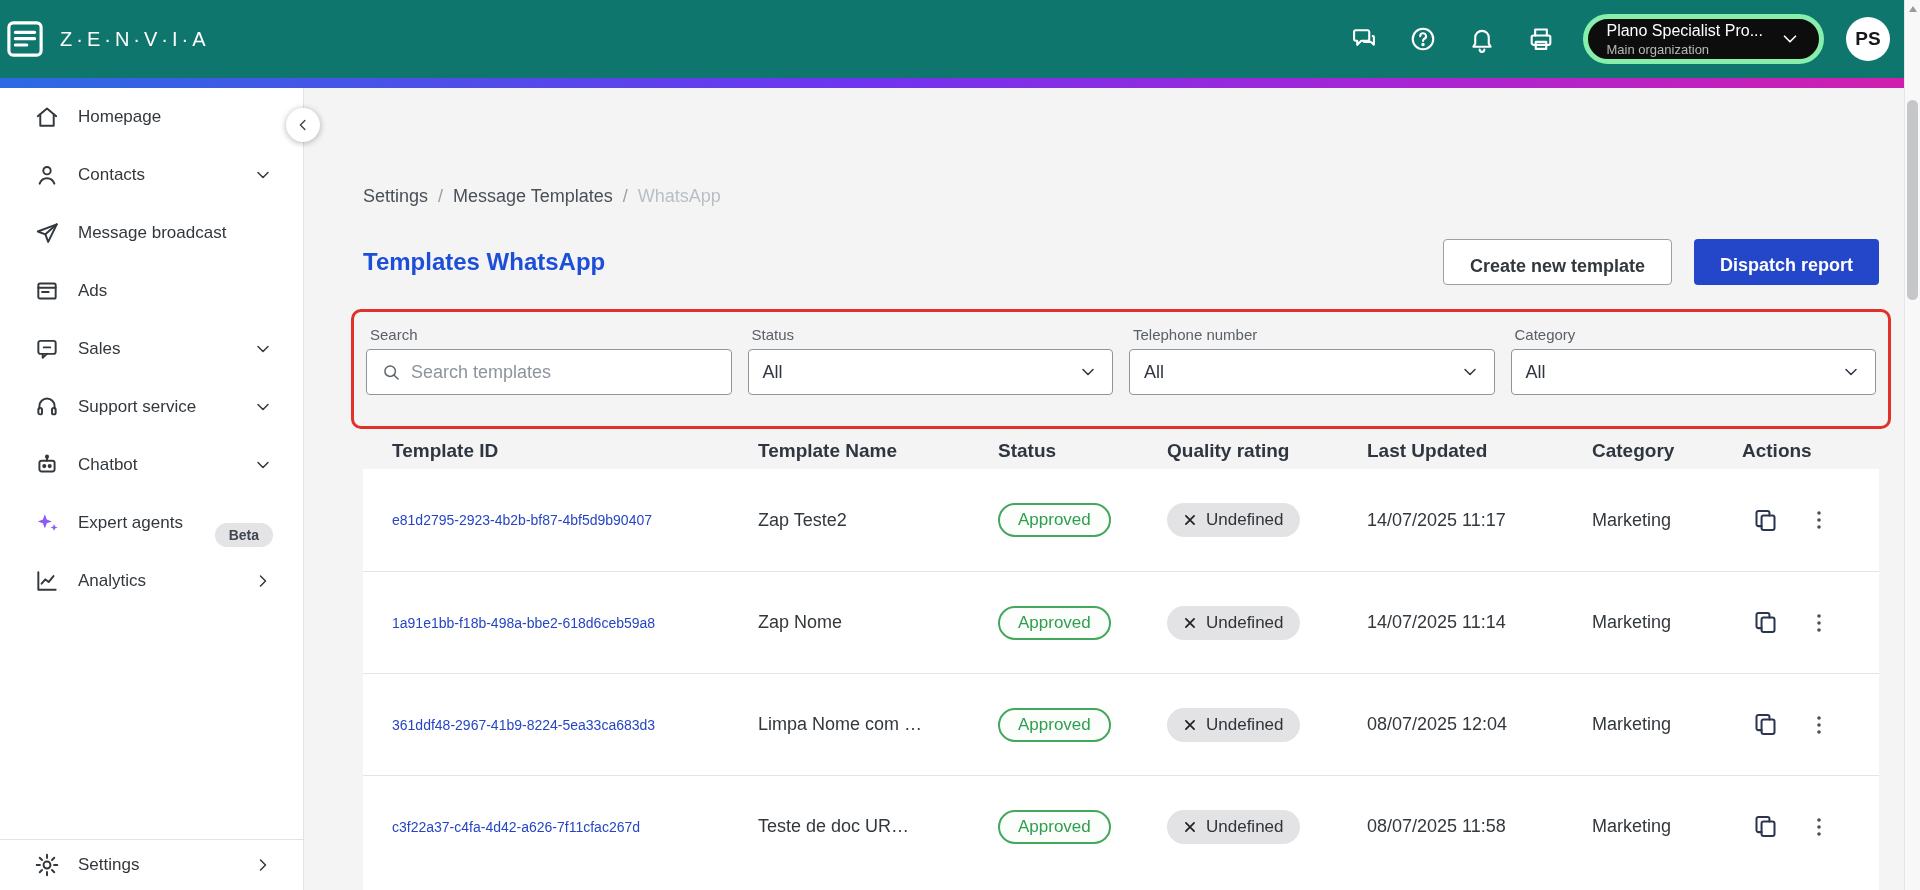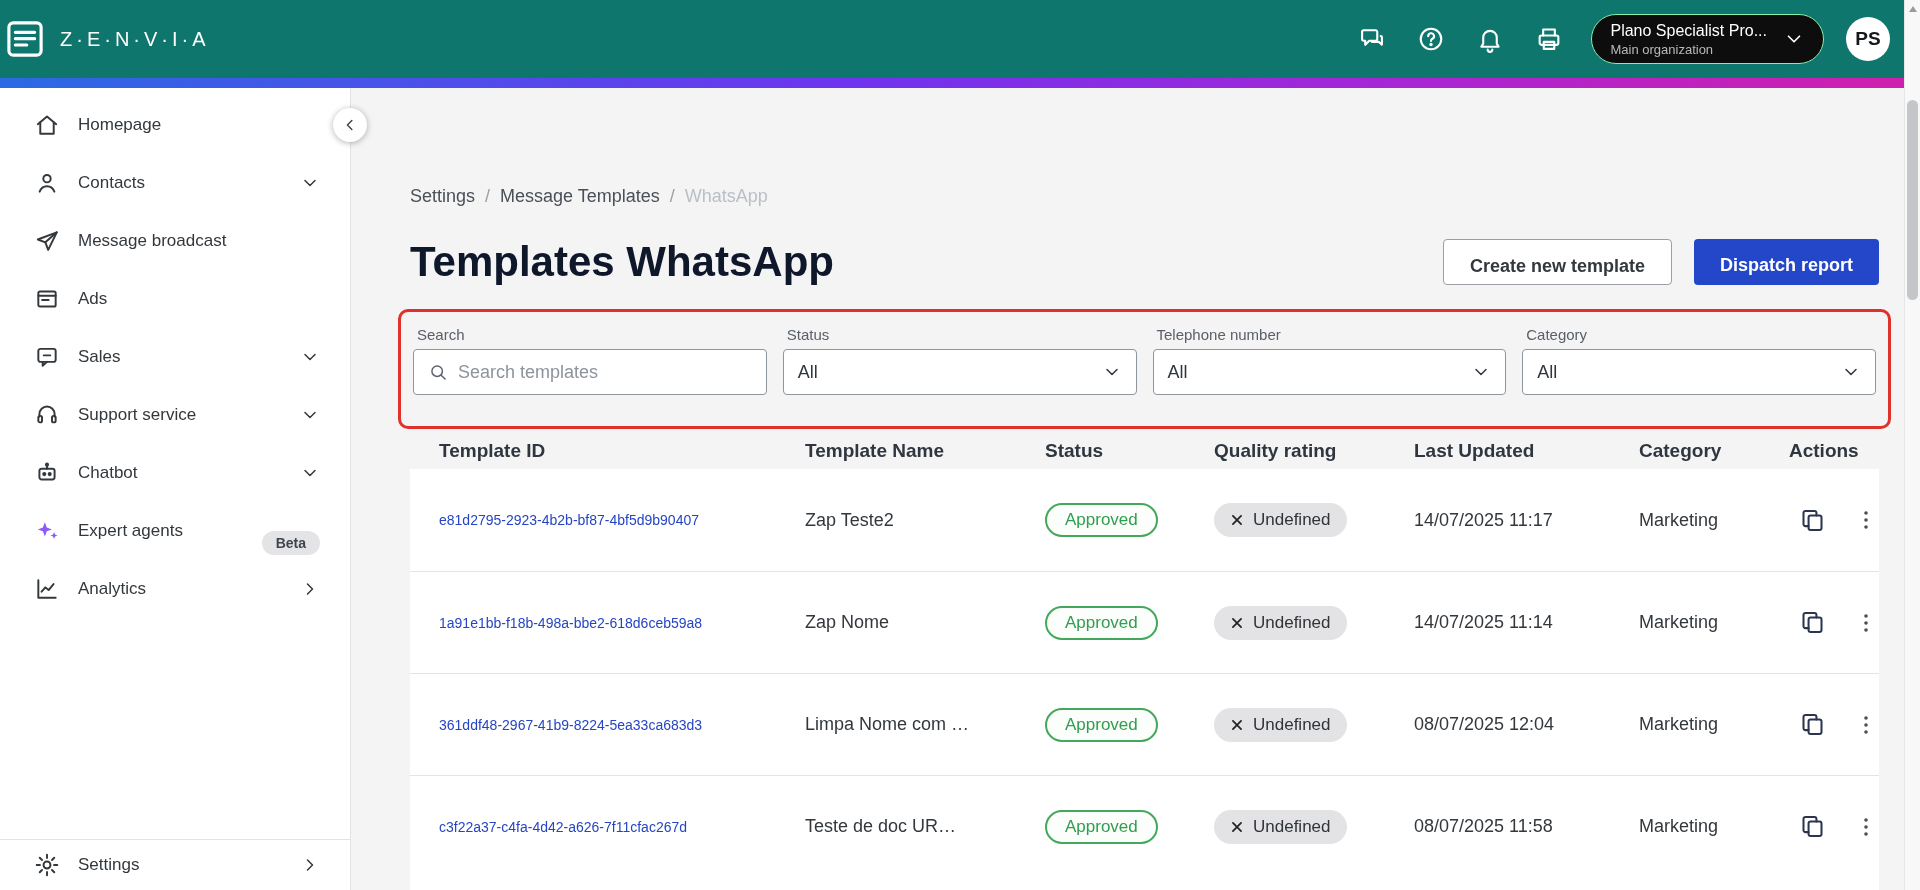--- a/index.html
+++ b/index.html
@@ -9,36 +9,36 @@
 
   
   .topbar { height:78px; background:#0f766e; display:flex; align-items:center;
     padding:0 14px 0 4px; width:1904px; }
   .brand { display:flex; align-items:center; gap:14px; }
   .brand-text { color:#fff; font-size:20px; letter-spacing:4px; font-weight:500; }
   .topbar-right { margin-left:auto; display:flex; align-items:center; }
   .tb-icons { display:flex; align-items:center; gap:31px; color:#fff; }
   .tb-icon { width:28px; height:28px; cursor:pointer; }
   .org-pill { margin-left:28px; display:flex; align-items:center; gap:16px;
-    border:1px solid #86efac; background:#0d0d0d; border-radius:26px;
+    border:5px solid #86efac; background:#0d0d0d; border-radius:26px;
     padding:7px 18px; height:50px; cursor:pointer; color:#fff; }
   .org-name { font-size:16px; }
   .org-sub { font-size:13px; color:#b9b9b9; margin-top:2px; }
   .avatar { margin-left:22px; width:44px; height:44px; border-radius:50%;
     background:#fff; color:#16181c; font-weight:700; font-size:19px;
     display:flex; align-items:center; justify-content:center; cursor:pointer; }
   .gradient-bar { height:10px; width:1904px;
     background:linear-gradient(90deg,#2b6ae3 0%,#6f34ef 45%,#a526d6 72%,#d01fae 100%); }
 
   
   .app-body { display:flex; height:802px; width:1904px; }
 
   
-  .sidebar { width:351px; background:#fff; border-right:1px solid #e3e3e6;
-    position:relative; display:flex; flex-direction:column; padding-top:8px; flex:none; }
+  .sidebar { width:304px; background:#fff; border-right:1px solid #e3e3e6;
+    position:relative; display:flex; flex-direction:column; flex:none; }
   .collapse-btn { position:absolute; right:-17px; top:20px; width:34px; height:34px;
     border-radius:50%; background:#fff; box-shadow:0 1px 6px rgba(0,0,0,.3);
     display:flex; align-items:center; justify-content:center; cursor:pointer; z-index:6; color:#3c4248; }
   .nav-item { height:58px; display:flex; align-items:center; padding:0 30px 0 34px;
     gap:18px; font-size:17px; color:#33383d; cursor:pointer; }
   .nav-icon { width:26px; height:26px; flex:none; color:#33383d; }
   .nav-icon.purple { color:#8b5cf6; }
   .nav-label { white-space:nowrap; }
   .chev { width:20px; height:20px; margin-left:auto; color:#33383d; flex:none; }
   .badge-beta { margin-left:auto; background:#e4e4e7; color:#3f4650; font-size:14px;
@@ -47,21 +47,21 @@
   .sidebar-footer .nav-item { height:50px; }
 
   
   .main { flex:1; padding:0 25px 0 59px; overflow:hidden; }
   .breadcrumb { margin-top:98px; display:flex; gap:10px; font-size:18px; color:#4a5058; }
   .crumb { cursor:pointer; }
   .crumb-sep { color:#9aa0a6; }
   .crumb-current { color:#b9bfc6; }
 
   .title-row { margin-top:32px; display:flex; align-items:center; justify-content:space-between; height:46px; }
-  .page-title { font-size:42px; font-weight:700; color:#0f172a; }
+  .page-title { font-size:24px; font-weight:700; color:#1d4ed8; }
   .title-buttons { display:flex; gap:22px; }
   .btn { height:46px; border-radius:4px; font-size:18px; font-weight:600;
     padding:16px 26px; cursor:pointer; font-family:inherit; }
   .btn-outline { background:#fff; border:1px solid #9aa0a6; color:#33383d; }
   .btn-primary { background:#2447c9; border:none; color:#fff; }
 
   
   .filters-box { margin:24px -12px 0; border:3px solid #e0312b; border-radius:10px;
     padding:14px 12px 31px; display:flex; gap:16px; }
   .filter { flex:1; display:flex; flex-direction:column; gap:6px; min-width:0; }

